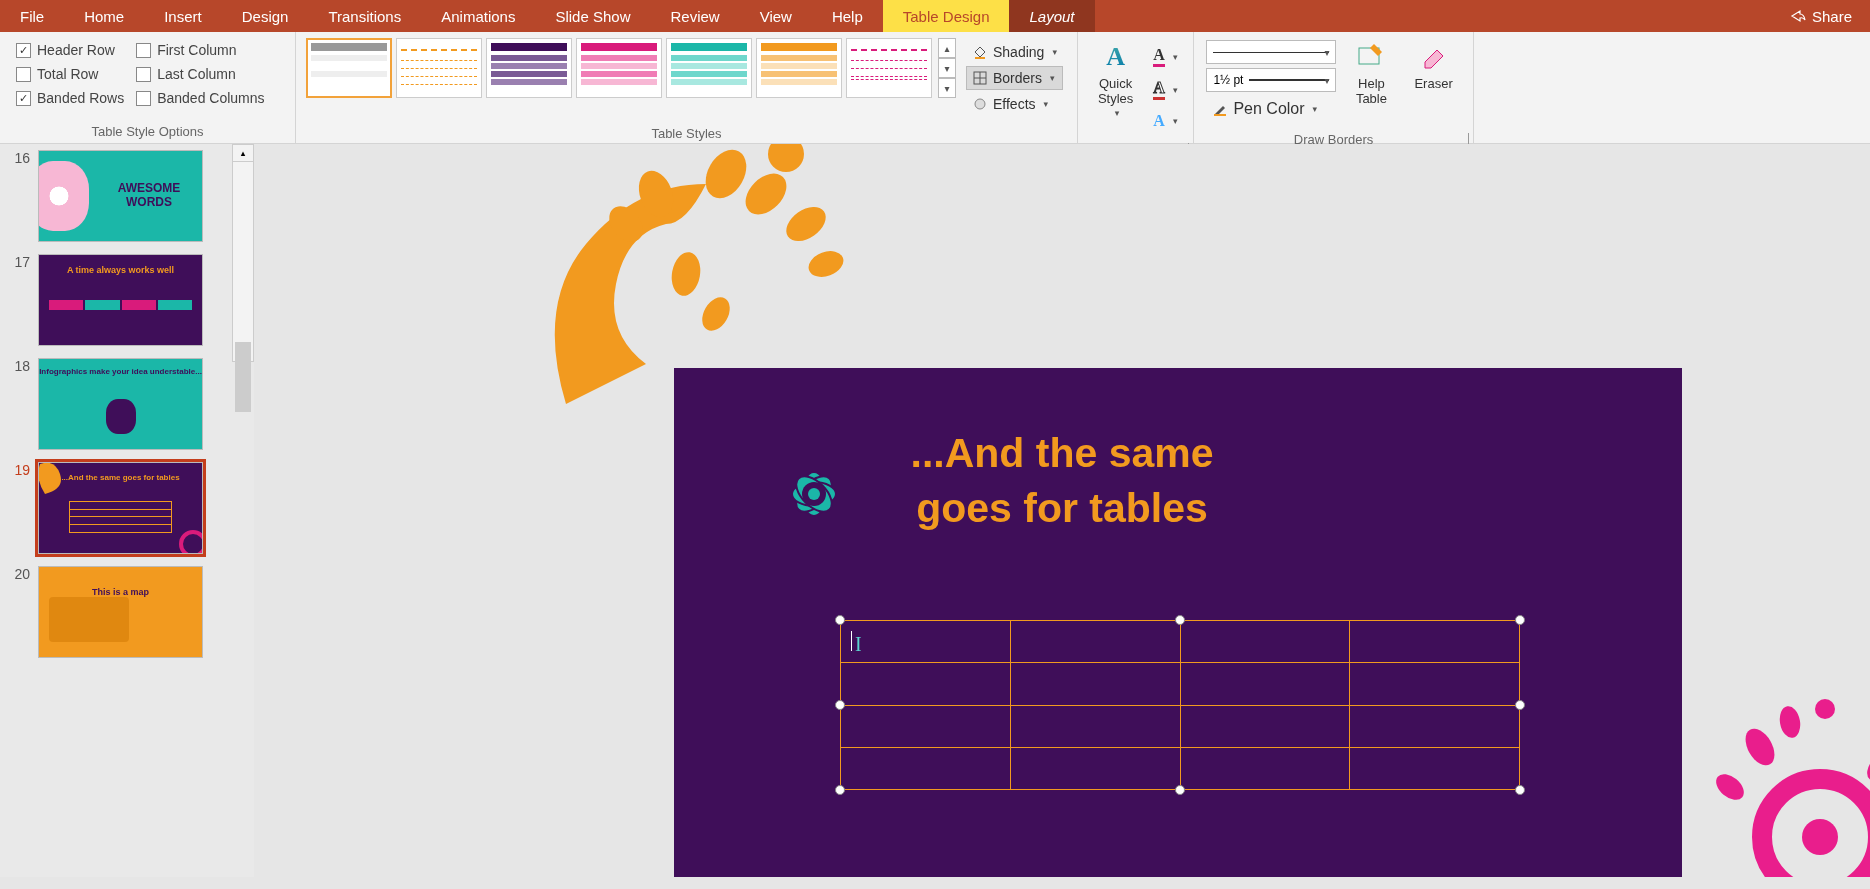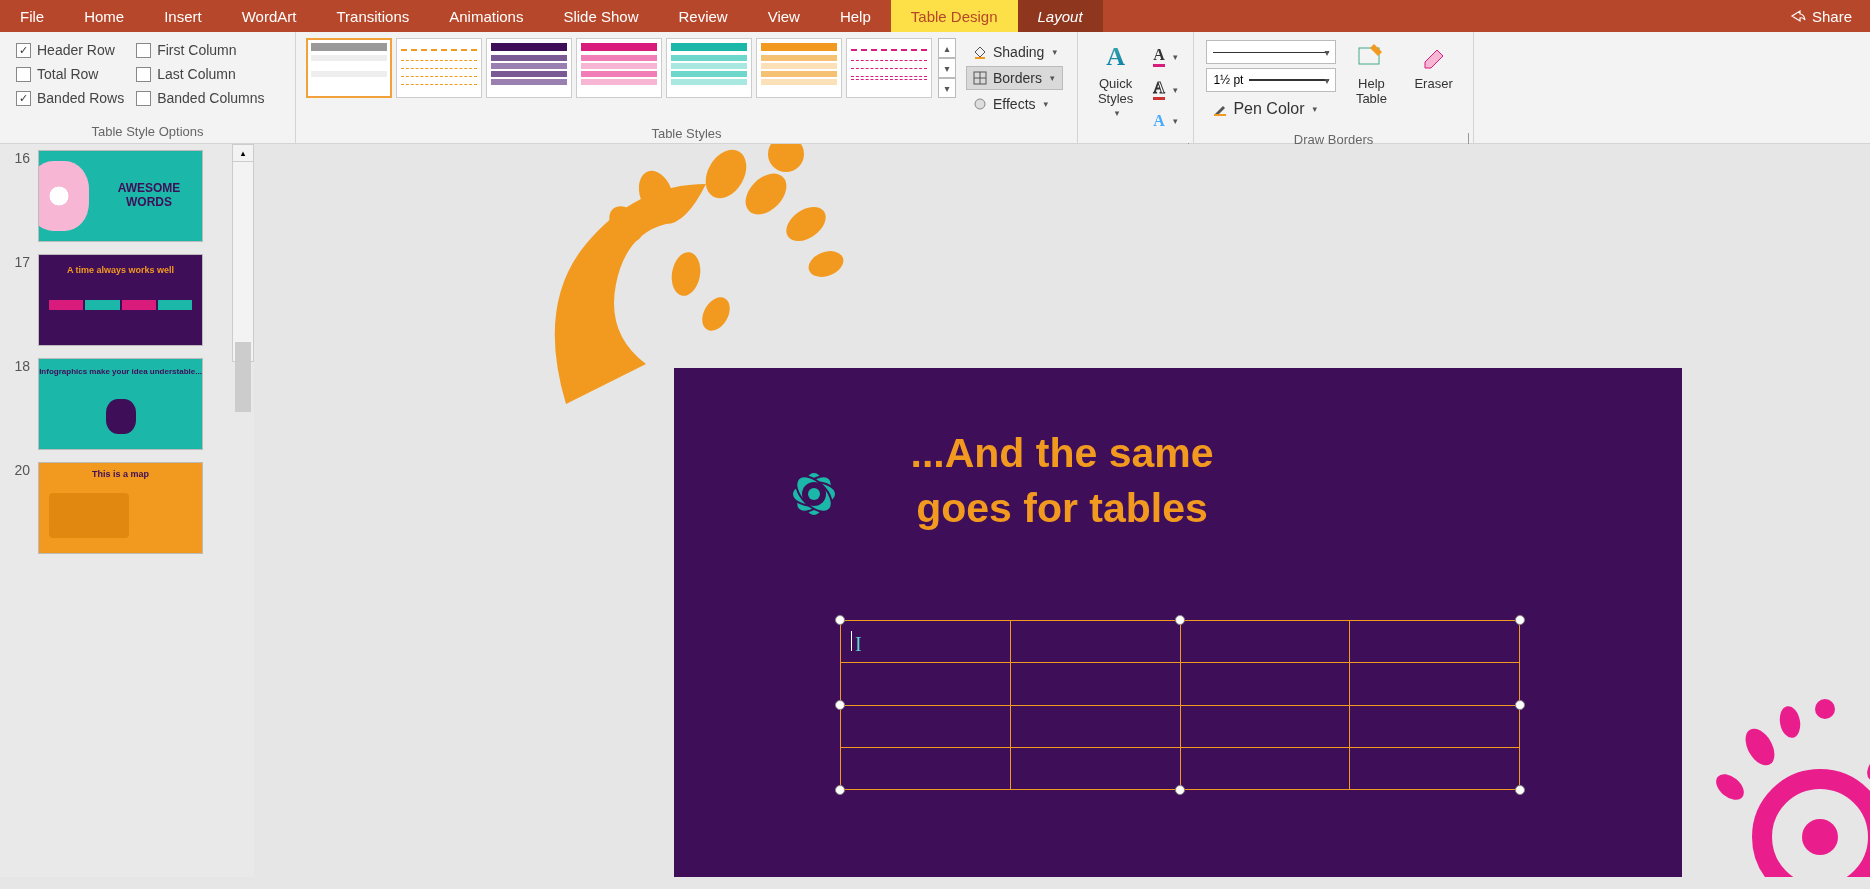--- a/index.html
+++ b/index.html
@@ -72,21 +72,21 @@
 .flower-teal { position: absolute; left: 520px; top: 310px; }
 .flourish-br { position: absolute; right: -40px; bottom: -50px; }
 </style>
 </head>
 <body>
 
 <div class="ribbon-tabs">
   <div class="ribbon-tab">File</div>
   <div class="ribbon-tab">Home</div>
   <div class="ribbon-tab">Insert</div>
-  <div class="ribbon-tab">WordArt</div>
+  <div class="ribbon-tab">Design</div>
   <div class="ribbon-tab">Transitions</div>
   <div class="ribbon-tab">Animations</div>
   <div class="ribbon-tab">Slide Show</div>
   <div class="ribbon-tab">Review</div>
   <div class="ribbon-tab">View</div>
   <div class="ribbon-tab">Help</div>
   <div class="ribbon-tab active">Table Design</div>
   <div class="ribbon-tab" style="background:#8f361f;font-style:italic;">Layout</div>
   <div class="share-btn">
     <svg width="16" height="16" viewBox="0 0 16 16">
@@ -323,25 +323,42 @@
     </div>
 
     <div class="thumb-item">
       <div class="thumb-num">18</div>
       <div class="thumb-slide" style="background:#1bb7a8;">
         <div style="position:absolute;left:0;right:0;top:8px;text-align:center;color:#3f0e59;font-size:8px;font-weight:bold;">Infographics make your idea understable...</div>
         <div style="position:absolute;left:50%;top:40px;transform:translateX(-50%);width:30px;height:35px;background:#3f0e59;border-radius:40%;"></div>
       </div>
     </div>
 
+    <div class="thumb-item">
+      <div class="thumb-num active">19</div>
+      <div class="thumb-slide active" style="background:#3f0e59;">
+        <div style="position:absolute;left:0;right:0;top:10px;text-align:center;color:#f29a1f;font-size:8px;font-weight:bold;">...And the same goes for tables</div>
+        <div style="position:absolute;left:30px;top:38px;right:30px;bottom:20px;border:1px solid #f29a1f;">
+          <div style="height:25%;border-bottom:1px solid #f29a1f;"></div>
+            <div style="height:25%;border-bottom:1px solid #f29a1f;"></div>
+            <div style="height:25%;border-bottom:1px solid #f29a1f;"></div>
+        </div>
+        <svg style="position:absolute;left:-4px;top:-4px;" width="50" height="50">
+            <path d="M5 5 Q20 0 25 15 Q30 30 10 35 Q0 20 5 5" fill="#f29a1f"></path>
+          </svg>
+        <svg style="position:absolute;right:-6px;bottom:-6px;" width="40" height="40">
+            <circle cx="25" cy="25" r="12" fill="none" stroke="#d91b7b" stroke-width="4"></circle>
+          </svg>
+      </div>
+    </div>
 
     <div class="thumb-item">
       <div class="thumb-num">20</div>
       <div class="thumb-slide" style="background:#f29a1f;">
-        <div style="position:absolute;left:0;right:0;top:6px;text-align:center;color:#3f0e59;font-size:9px;font-weight:bold;">This is a map</div>
+        <div style="position:absolute;left:0;right:0;top:20px;text-align:center;color:#3f0e59;font-size:9px;font-weight:bold;">This is a map</div>
         <div style="position:absolute;left:10px;top:30px;width:80px;height:45px;background:#e08810;border-radius:4px;"></div>
       </div>
     </div>
   </div>
 
   <div class="editor">
     <div class="slide"></div>
 
     <svg class="flourish-tl" viewBox="0 0 340 300">
       <g fill="#f29a1f">

